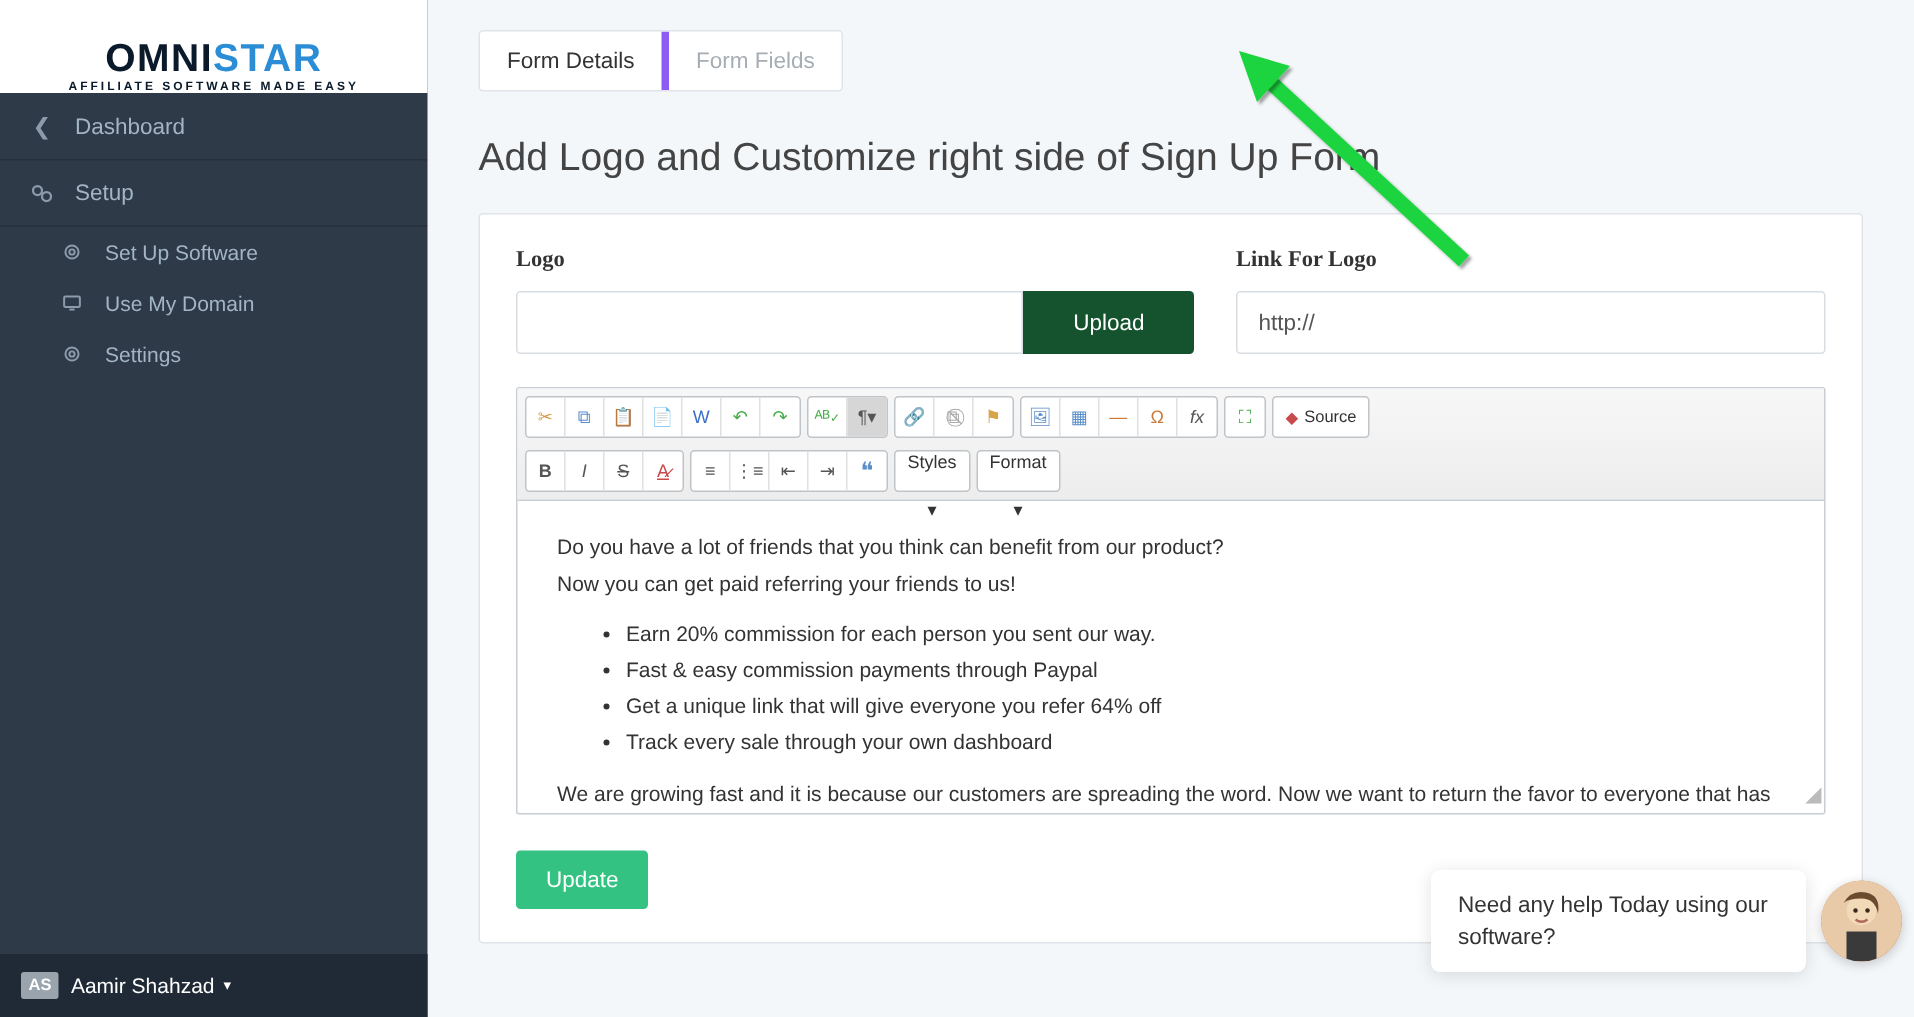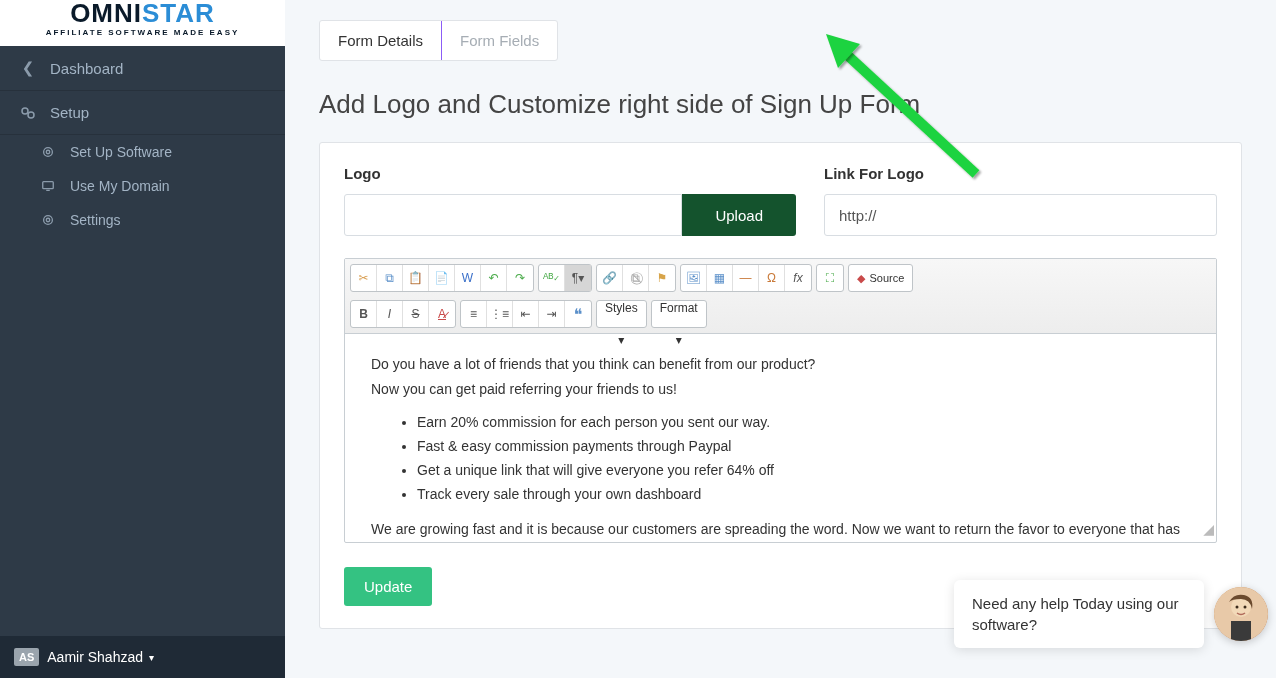--- a/index.html
+++ b/index.html
@@ -1,42 +1,42 @@
 <!DOCTYPE html>
 <html><head>
 <meta charset="utf-8">
 <style>
 * { margin: 0; padding: 0; box-sizing: border-box; }
 body { font-family: -apple-system, BlinkMacSystemFont, "Segoe UI", Helvetica, Arial, sans-serif; background: #f4f7fa; color: #333; overflow: hidden; }
 .app { display: flex; width: 1276px; height: 678px; }
 .sidebar { width: 285px; background: #2e3a47; display: flex; flex-direction: column; flex-shrink: 0; }
-.logo-area { background: #fff; height: 46px; display: flex; flex-direction: column; align-items: center; justify-content: flex-start; }
+.logo-area { background: #fff; height: 62px; display: flex; flex-direction: column; align-items: center; justify-content: flex-end; }
 .logo-text { font-weight: 700; font-size: 26px; letter-spacing: 1px; color: #0a1a2a; line-height: 1; }
 .logo-text .star { color: #2b8dd6; }
 .logo-sub { font-size: 8px; letter-spacing: 2px; color: #0a1a2a; margin-top: 2px; font-weight: 600; }
 .nav { flex: 1; }
 .nav-item { display: flex; align-items: center; padding: 13px 18px; color: #a3b4c5; font-size: 15px; cursor: pointer; border-bottom: 1px solid rgba(0,0,0,0.15); }
 .nav-item .ic { width: 20px; margin-right: 12px; opacity: 0.8; display: flex; align-items: center; justify-content: center; }
 .nav-sub { padding-left: 20px; }
 .nav-sub .nav-item { border-bottom: none; padding: 9px 18px; font-size: 14px; }
 .user-bar { background: #1f2a36; padding: 12px 14px; display: flex; align-items: center; color: #fff; }
 .user-badge { background: #9aa4ad; color: #fff; font-size: 11px; font-weight: 600; padding: 3px 5px; border-radius: 2px; margin-right: 8px; }
 .user-name { font-size: 14px; }
 .user-caret { margin-left: 6px; font-size: 10px; }
 .main { flex: 1; padding: 20px 34px 0; position: relative; overflow: hidden; }
 .tabs { display: inline-flex; border: 1px solid #e0e3e7; border-radius: 3px; overflow: hidden; background: #fff; }
-.tab { padding: 11px 18px; font-size: 15px; color: #a6adb4; border-right: 1px solid #8b5cf6; cursor: pointer; font-weight: 500; }
+.tab { padding: 11px 18px; font-size: 15px; color: #a6adb4; border-right: 5px solid #8b5cf6; cursor: pointer; font-weight: 500; }
 .tab:last-child { border-right: none; }
 .tab.active { color: #333; }
 .page-title { font-size: 26px; color: #444; margin: 28px 0 22px; font-weight: 400; }
 .panel { background: #fff; border: 1px solid #e0e3e7; border-radius: 3px; padding: 22px 24px; }
 .row { display: flex; gap: 28px; margin-bottom: 22px; }
 .col { flex: 1; }
 .col-lg { flex: 1.15; }
-.label { font-weight: 600; font-size: 15px; color: #333; margin-bottom: 12px; display: block; }
+.label { font-weight: 600; font-size: 15px; color: #333; margin-bottom: 12px; display: block; font-family: Liberation Serif, serif; }
 .upload-group { display: flex; }
 .upload-input { flex: 1; border: 1px solid #d8dde2; border-radius: 3px 0 0 3px; height: 42px; padding: 0 10px; font-size: 14px; }
 .upload-btn { background: #14532d; color: #fff; border: none; padding: 0 33px; font-size: 15px; font-weight: 500; border-radius: 0 3px 3px 0; cursor: pointer; }
 .text-input { width: 100%; border: 1px solid #d8dde2; border-radius: 3px; height: 42px; padding: 0 14px; font-size: 15px; color: #555; }
 .editor { border: 1px solid #c8ced3; border-radius: 2px; }
 .toolbar { background: linear-gradient(#f7f7f7, #ededed); border-bottom: 1px solid #c8ced3; padding: 5px; display: flex; flex-wrap: wrap; gap: 4px; }
 .tb-group { display: inline-flex; border: 1px solid #bfc4c8; border-radius: 3px; background: #fff; }
 .tb-btn { width: 26px; height: 26px; display: flex; align-items: center; justify-content: center; font-size: 12px; border-right: 1px solid #e0e0e0; cursor: pointer; color: #555; }
 .tb-btn:last-child { border-right: none; }
 .tb-btn.sel { background: #d6d6d6; }

